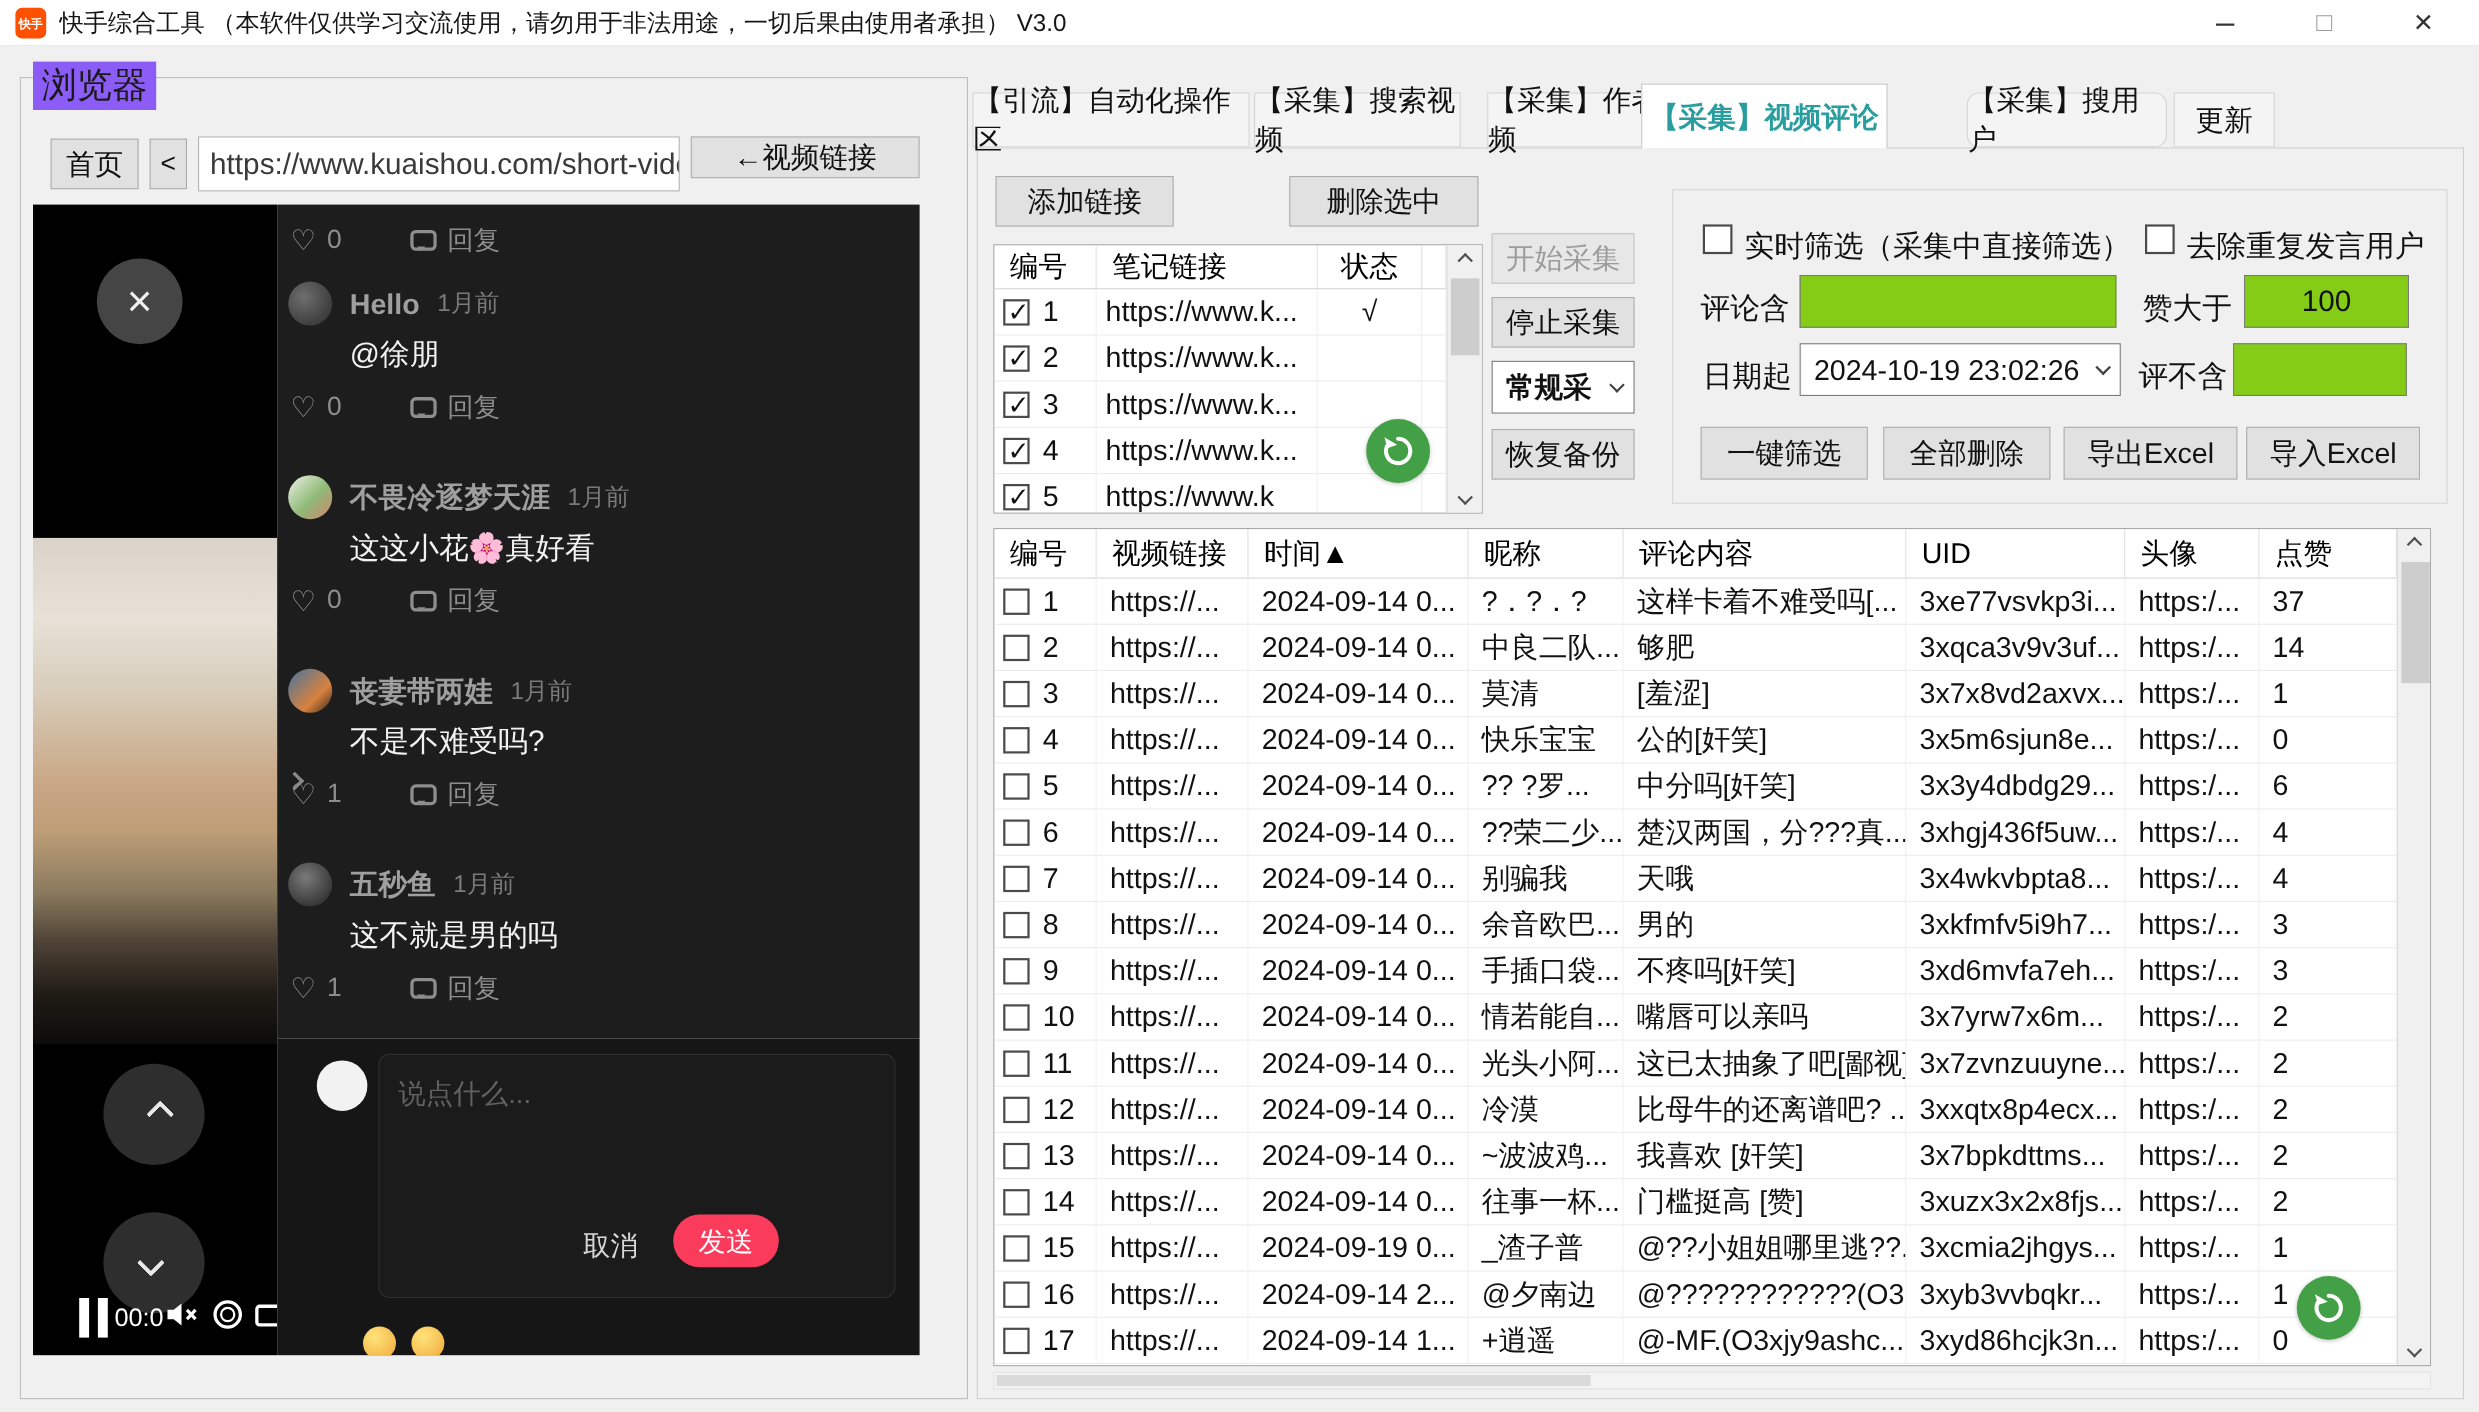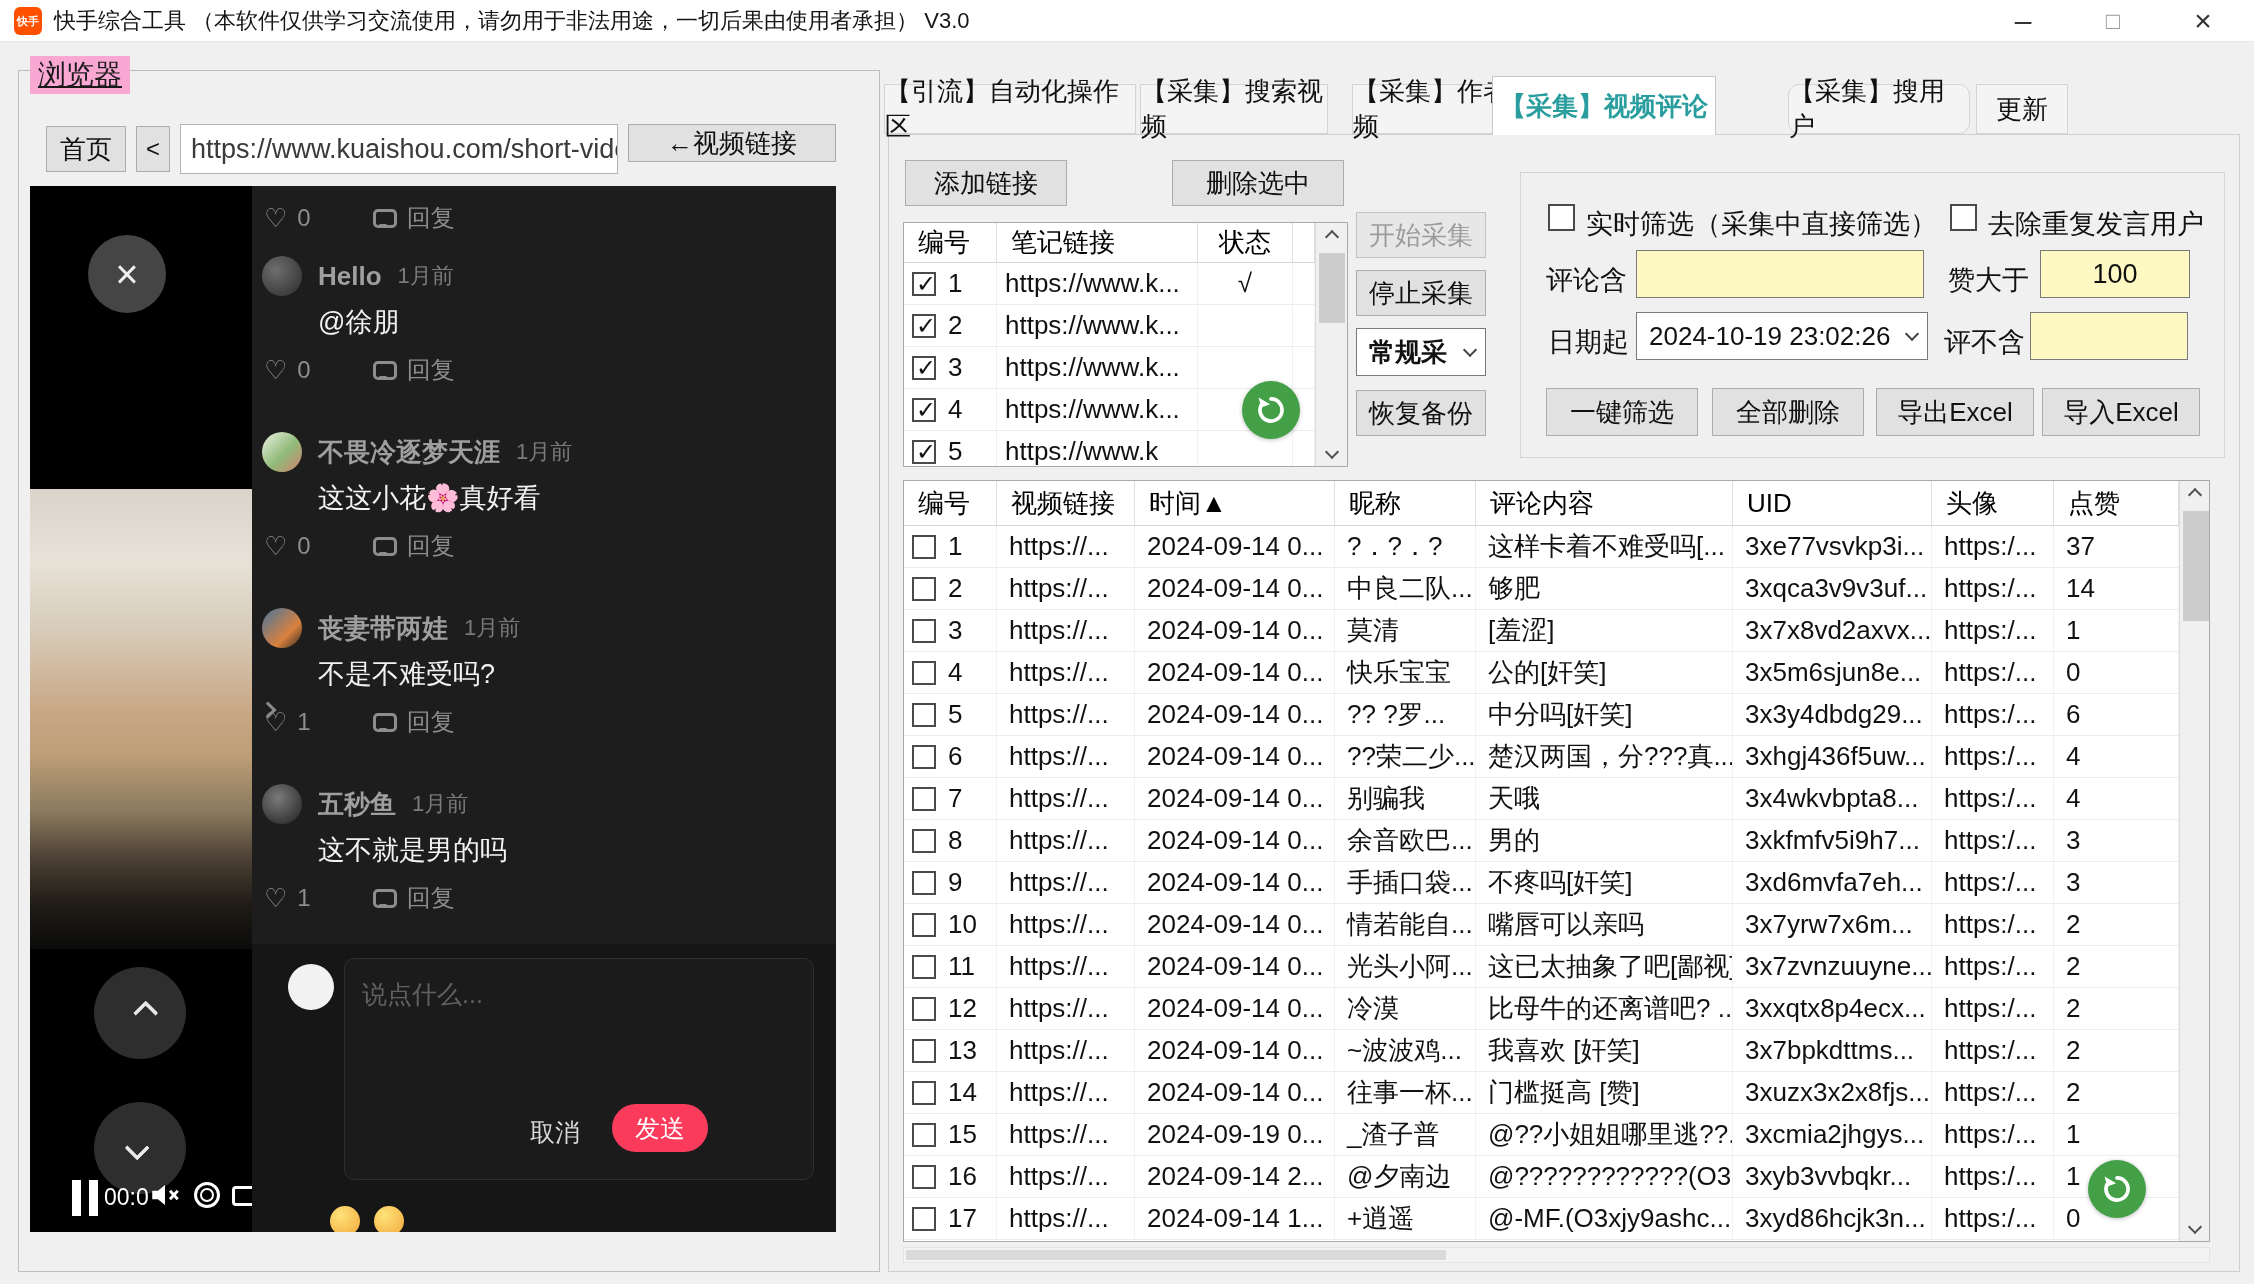--- a/index.html
+++ b/index.html
@@ -12,21 +12,21 @@
   .titlebar { left:0; top:0; width:2254px; height:42px; background:#ffffff; border-bottom:1px solid #e8e8e8; }
   .app-logo { left:14px; top:7px; width:28px; height:28px; background:#ff5000; border-radius:6px; color:#fff; font-size:11px; display:flex; align-items:center; justify-content:center; font-weight:bold; }
   .win-title { left:54px; top:0; height:42px; line-height:42px; font-size:22px; color:#151515; white-space:nowrap; }
   .winbtn { top:0; width:62px; height:42px; display:flex; align-items:center; justify-content:center; color:#333; }
   .winbtn.min { left:1992px; font-size:30px; }
   .winbtn.max { left:2082px; font-size:24px; color:#9a9a9a; }
   .winbtn.close { left:2172px; font-size:30px; }
 
   
   .grp-browser { left:18px; top:70px; width:862px; height:1202px; border:1px solid #bdbdbd; }
-  .grp-browser-label { left:30px; top:56px; background:#f9a8d4; padding:0 8px; font-size:28px; color:#1a1a1a;text-decoration:underline; }
+  .grp-browser-label { left:30px; top:56px; background:#8b5cf6; padding:0 8px; font-size:32px; color:#1a1a1a; }
   .btn { background:#e1e1e1; border:1px solid #adadad; display:flex; align-items:center; justify-content:center; font-size:26px; color:#111; white-space:nowrap; }
   .btn-home { left:46px; top:126px; width:80px; height:46px; }
   .btn-back { left:136px; top:126px; width:34px; height:46px; font-size:24px; }
   .url-input { left:180px; top:124px; width:438px; height:50px; background:#fff; border:1px solid #b3b3b3; font-size:27px; color:#3a3a3a; padding:0 10px; white-space:nowrap; overflow:hidden; line-height:48px; }
   .btn-videolink { left:628px; top:124px; width:208px; height:38px; }
 
   
   .video-strip { left:30px; top:186px; width:222px; height:1046px; background:#000; overflow:hidden; }
   .video-photo { left:0; top:303px; width:222px; height:460px; background:linear-gradient(180deg,#d9d3c9 0%,#e7e1d7 16%,#d8cdbb 30%,#c9a886 48%,#bd9e77 58%,#8a7a5e 70%,#4e4236 80%,#201c16 90%,#0b0b0b 100%); }
   .video-close { left:58px; top:49px; width:78px; height:78px; border-radius:50%; background:rgba(86,86,86,.8); display:flex; align-items:center; justify-content:center; color:#f0f0f0; font-size:40px; }
@@ -113,21 +113,21 @@
   .btn-stop { top:270px; }
   .combo { background:#fff; border:1px solid #7a7a7a; display:flex; align-items:center; font-size:26px; color:#111; padding-left:12px; position:relative; }
   .combo .cchev { position:absolute; right:10px; top:50%; width:10px; height:10px; border-left:2px solid #444; border-bottom:2px solid #444; transform:translateY(-70%) rotate(-45deg); }
   .combo-mode { left:1356px; top:328px; width:130px; height:48px; position:absolute;font-weight:bold; }
   .btn-restore { top:390px; }
 
   
   .filterbox { left:1520px; top:172px; width:705px; height:286px; border:1px solid #d5d5d5; }
   .fcheck { width:27px; height:27px; border:2px solid #4a4a4a; background:#fff; position:absolute; }
   .flabel { position:absolute; font-size:27px; color:#111; white-space:nowrap; }
-  .finput { position:absolute; background:#fef9c3; border:1px solid #7a7a7a; font-size:27px; color:#111; font-family:"Liberation Sans", sans-serif; padding:0 10px; }
+  .finput { position:absolute; background:#84cc16; border:1px solid #7a7a7a; font-size:27px; color:#111; font-family:"Liberation Sans", sans-serif; padding:0 10px; }
   .cb-realtime { left:1548px; top:204px; }
   .lb-realtime { left:1586px; top:206px; }
   .cb-dedupe { left:1950px; top:204px; }
   .lb-dedupe { left:1988px; top:206px; }
   .lb-contains { left:1546px; top:262px; }
   .in-contains { left:1636px; top:250px; width:288px; height:48px; }
   .lb-likesgt { left:1948px; top:262px; }
   .in-likesgt { left:2040px; top:250px; width:150px; height:48px; text-align:center; }
   .lb-datefrom { left:1548px; top:324px; }
   .combo-date { left:1636px; top:312px; width:292px; height:48px; position:absolute; }

